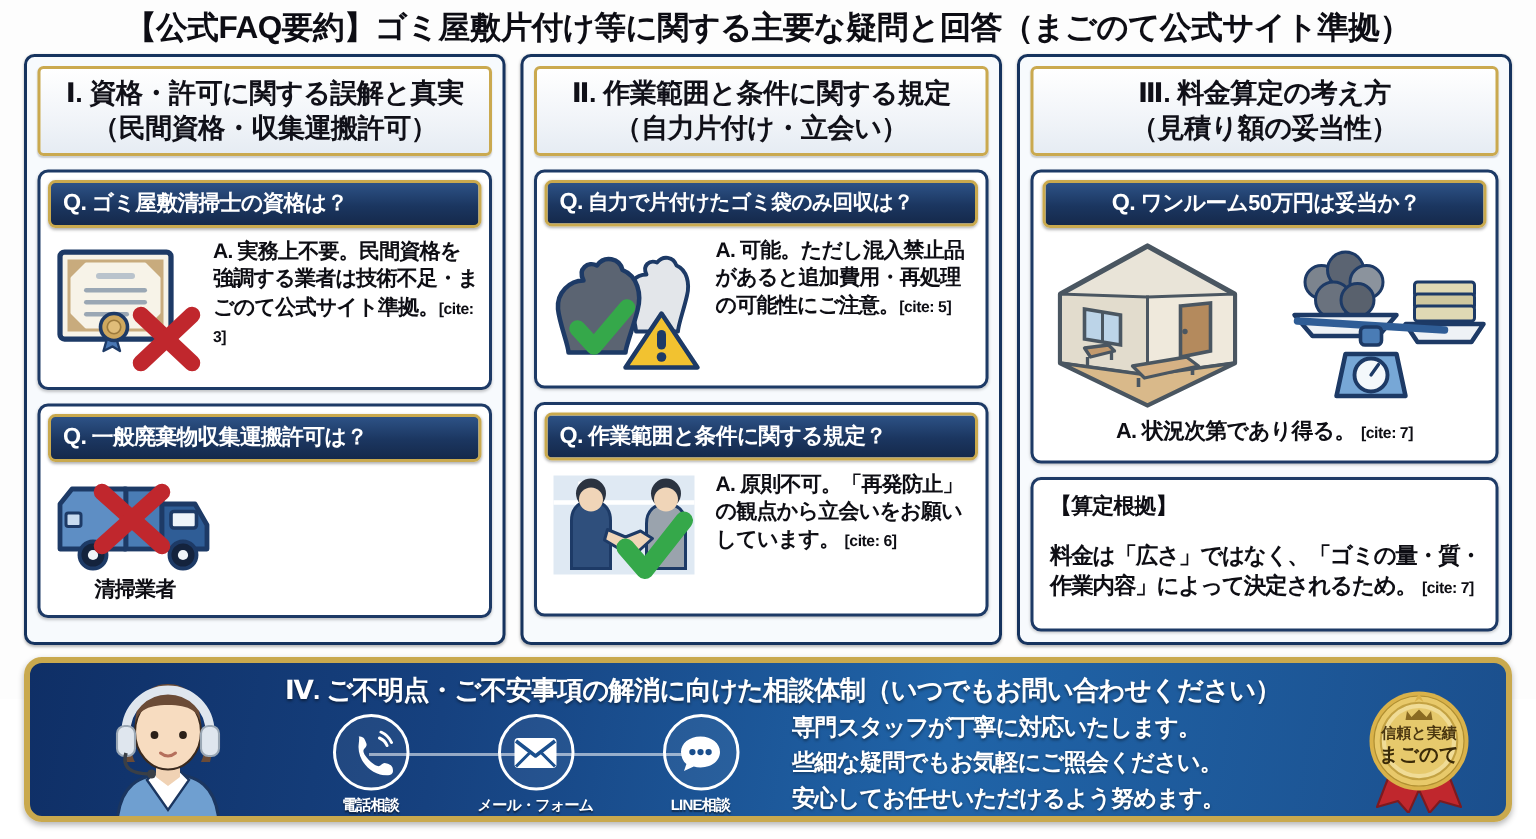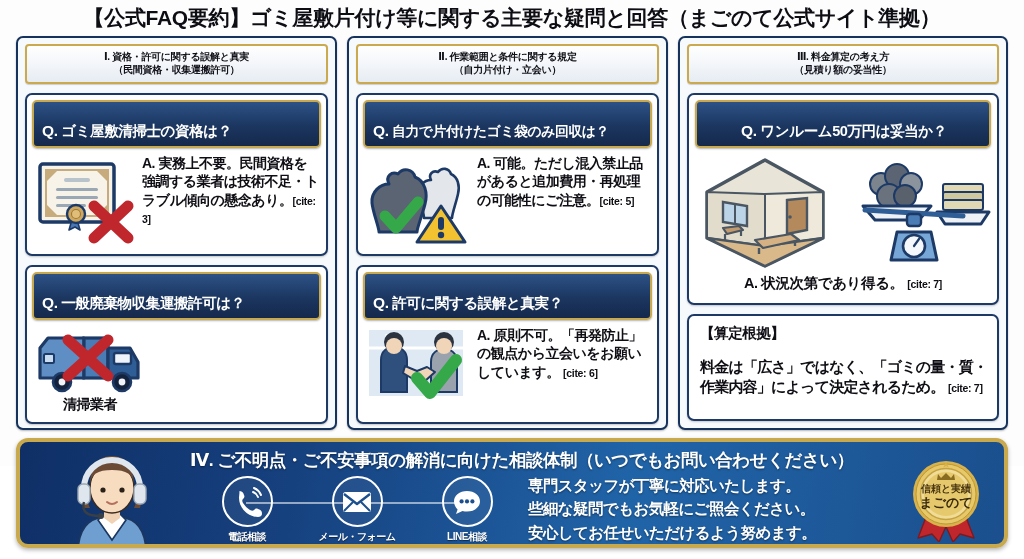--- a/index.html
+++ b/index.html
@@ -31,21 +31,21 @@
     padding:6px 7px 7px 7px;
     box-sizing:border-box;
     display:flex;flex-direction:column;
   }
   .col-head{
     border:2px solid #caa94f;
     background:linear-gradient(180deg,#ffffff 0%,#f2f5f9 55%,#e6ecf3 100%);
     border-radius:4px;
     text-align:center;
     padding:5px 2px 6px 2px;
-    font-size:10px;font-weight:bold;color:#101018;
+    font-size:18px;font-weight:bold;color:#101018;
     line-height:1.25;letter-spacing:-0.3px;
     box-shadow:0 1px 1px rgba(0,0,0,.18);
   }
   .col-head .l2{display:block;}
 
   .card{
     margin-top:9px;
     border:2px solid #1d3a66;
     border-radius:7px;
     background:#ffffff;
@@ -53,21 +53,21 @@
     padding:5px 5px 6px 5px;
     box-sizing:border-box;
     position:relative;
   }
   .qbar{
     border:2px solid #c9a94e;
     border-radius:5px;
     background:linear-gradient(180deg,#2d5286 0%,#1b3660 55%,#15294b 100%);
     color:#ffffff;
     font-size:14.5px;font-weight:bold;
-    padding:20px 6px 5px 8px;
+    padding:4px 6px 5px 8px;
     letter-spacing:-0.4px;
     white-space:nowrap;
     box-shadow:0 1px 2px rgba(0,0,0,.3);
   }
   .qbar .qletter{font-size:15.5px;}
   .cbody{display:flex;align-items:flex-start;gap:4px;padding:6px 2px 2px 2px;}
   .ans{
     font-size:14px;font-weight:bold;color:#0e0e14;line-height:1.32;
     letter-spacing:-0.5px;flex:1;
   }
@@ -151,21 +151,21 @@
               <path d="M39 62 l-4 14 6-3 5 3 -4-14z" fill="#4a78b5" stroke="#1d3a66" stroke-width="1.6" stroke-linejoin="round"></path>
               <circle cx="42" cy="60" r="9" fill="#cfa85e" stroke="#1d3a66" stroke-width="2.4"></circle>
               <circle cx="42" cy="60" r="4.5" fill="#e0bd79" stroke="#9c7a3c" stroke-width="1.1"></circle>
               <g stroke="#c0272d" stroke-width="11" stroke-linecap="round">
                 <line x1="60" y1="52" x2="94" y2="84"></line>
                 <line x1="94" y1="52" x2="60" y2="84"></line>
               </g>
             </svg>
           </div>
           <div class="ans">
-            <span>A. 実務上不要。民間資格を強調する業者は技術不足・トラブル傾向の懸念あり。</span><span class="cite">[cite: 3]</span>
+            <span>A. 実務上不要。民間資格を強調する業者は技術不足・まごのて公式サイト準拠。</span><span class="cite">[cite: 3]</span>
           </div>
         </div>
       </div>
 
       <div class="card">
         <div class="qbar">
           <span class="qletter">Q.</span>
           <span>一般廃棄物収集運搬許可は？</span>
         </div>
         <div class="cbody">
@@ -215,21 +215,21 @@
           </div>
           <div class="ans">
             <span>A. 可能。ただし混入禁止品があると追加費用・再処理の可能性にご注意。</span><span class="cite">[cite: 5]</span>
           </div>
         </div>
       </div>
 
       <div class="card">
         <div class="qbar">
           <span class="qletter">Q.</span>
-          <span>許可に関する誤解と真実？</span>
+          <span>作業範囲と条件に関する規定？</span>
         </div>
         <div class="cbody">
           <div class="illus">
             <svg width="108" height="88" viewBox="0 0 108 88">
               <rect x="4" y="4" width="94" height="66" fill="#dfe9f3"></rect>
               <path d="M22 8 L22 60 M78 8 L78 60 M4 22 L98 22" stroke="#ffffff" stroke-width="3" fill="none"></path>
               <path d="M16 34 c0-9 6-13 13-13 c7 0 13 4 13 13 l0 32 l-26 0z" fill="#2f4f7c" stroke="#1d3a66" stroke-width="2"></path>
               <circle cx="29" cy="16" r="10" fill="#2b3340"></circle>
               <circle cx="29" cy="20" r="8" fill="#f0d5b8"></circle>
               <path d="M92 36 c0-9-6-13-13-13 c-7 0-13 4-13 13 l0 30 l26 0z" fill="#9aa3ad" stroke="#1d3a66" stroke-width="2"></path>

